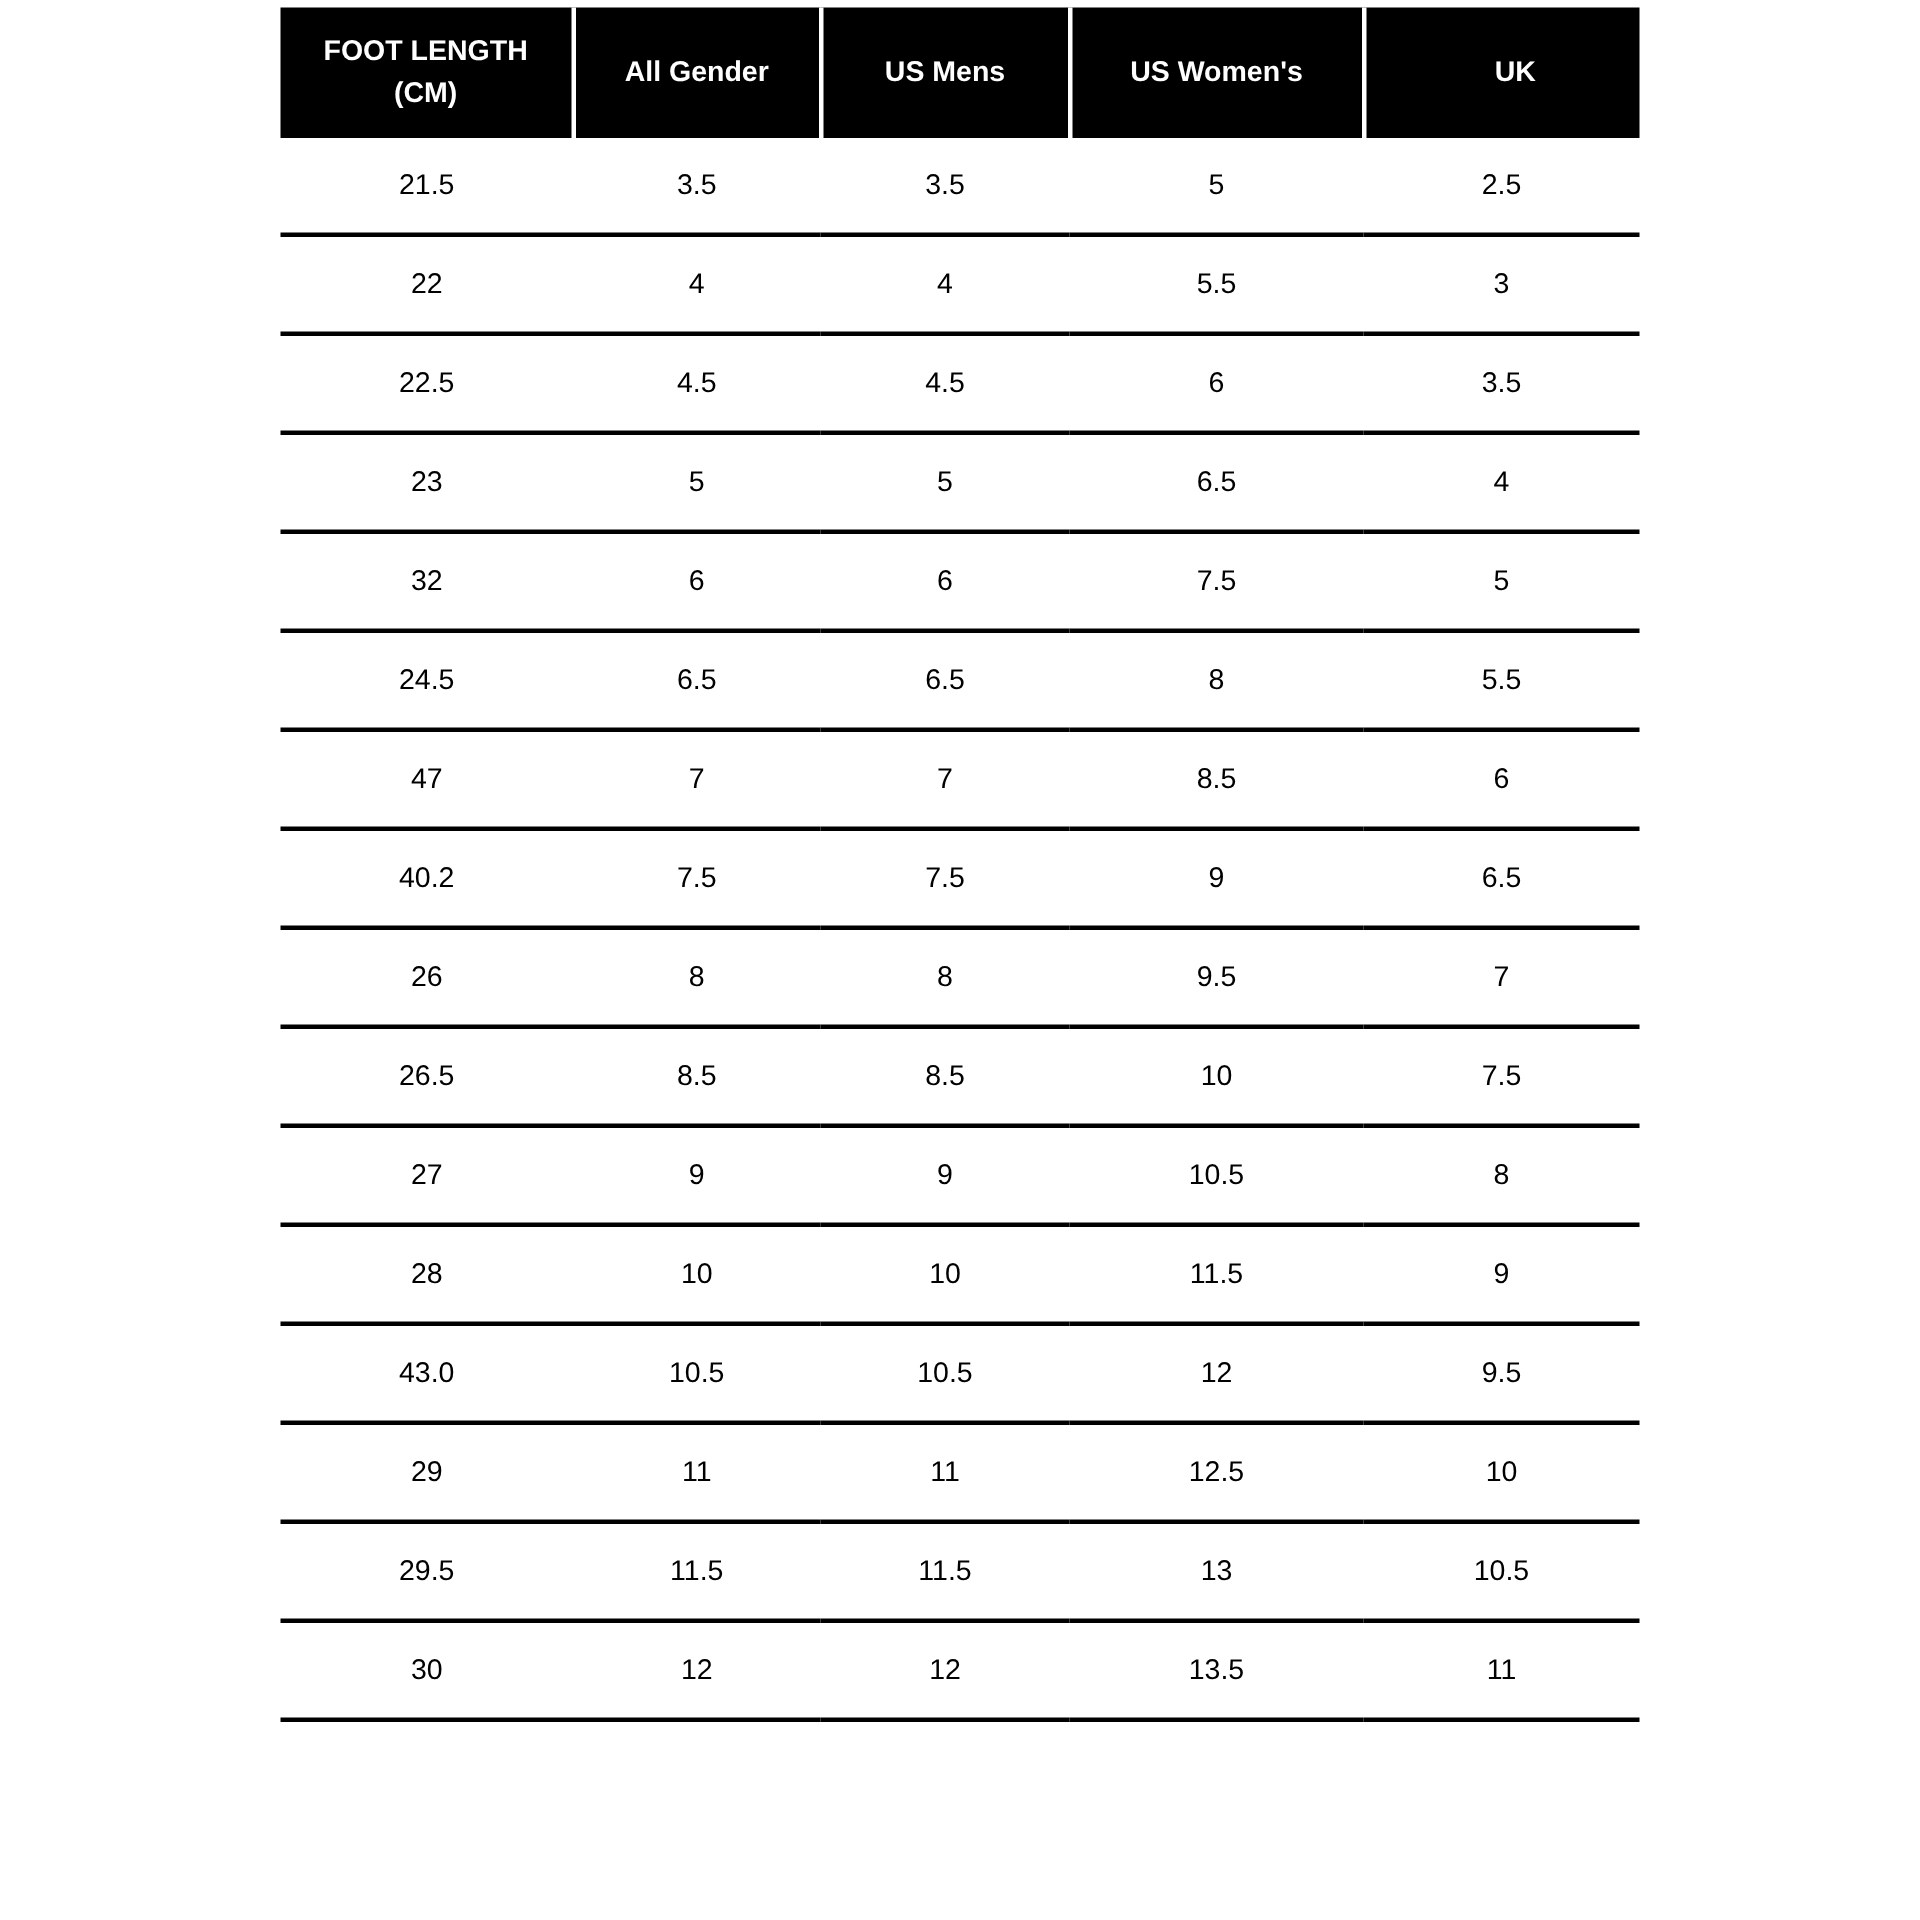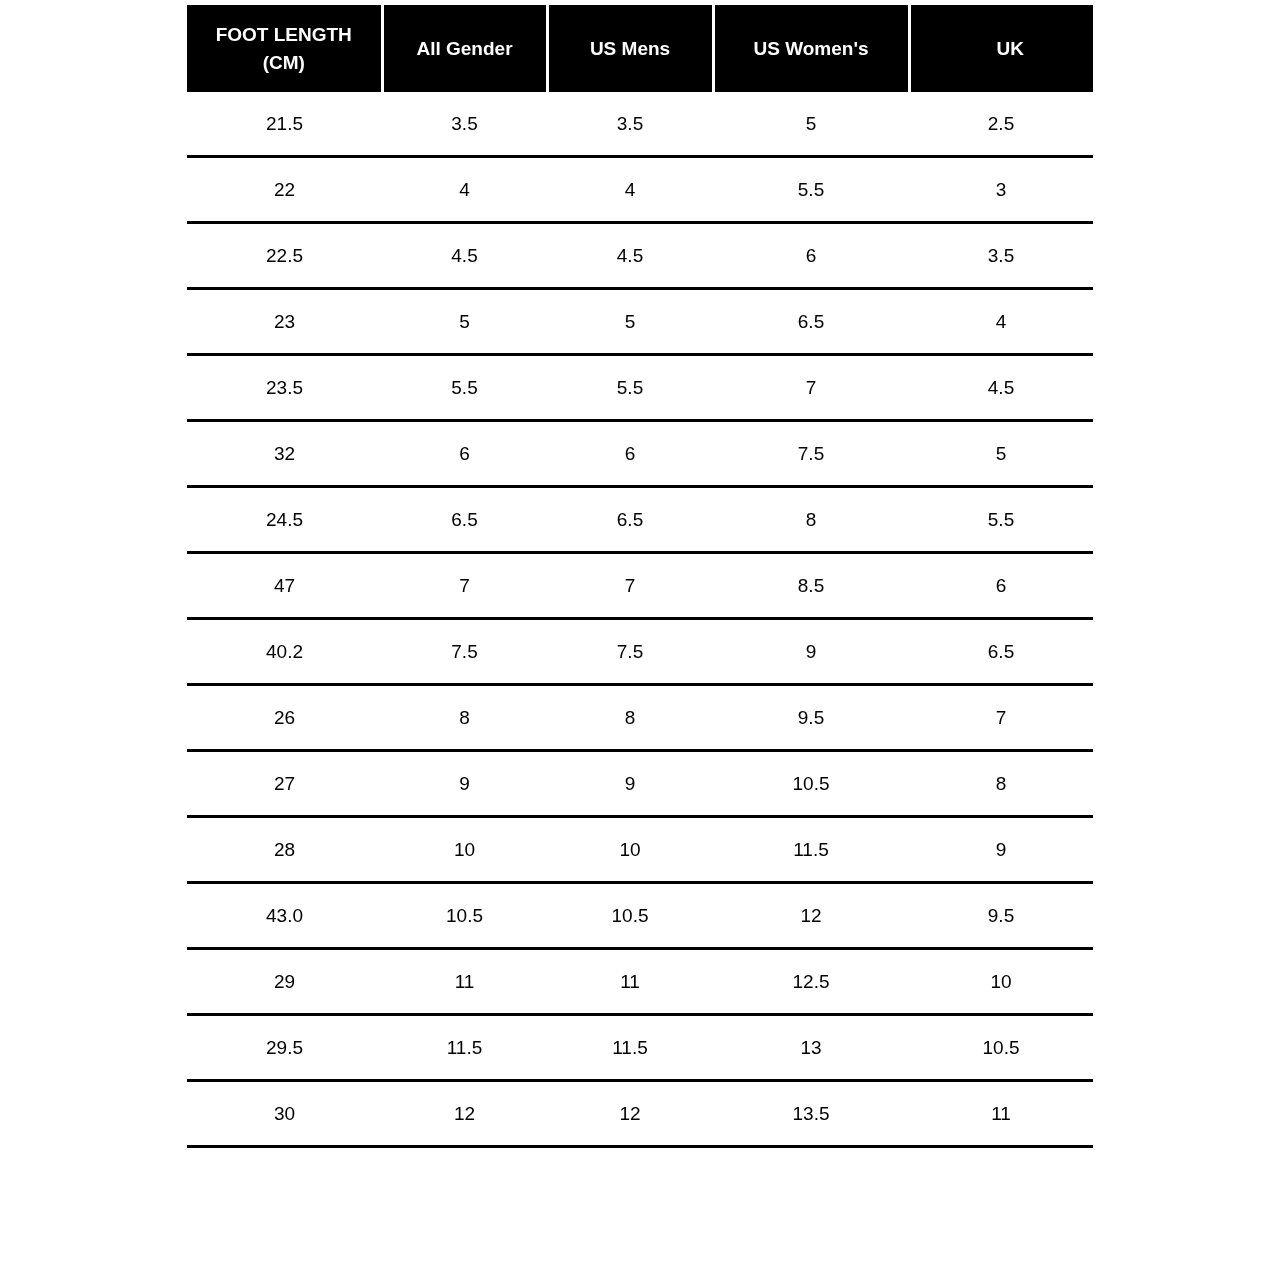--- a/index.html
+++ b/index.html
@@ -95,27 +95,20 @@
           <td>3.5</td>
         </tr>
         <tr>
           <td>23</td>
           <td>5</td>
           <td>5</td>
           <td>6.5</td>
           <td>4</td>
         </tr>
         <tr>
-          <td>23.5</td>
-          <td>5.5</td>
-          <td>5.5</td>
-          <td>7</td>
-          <td>4.5</td>
-        </tr>
-        <tr>
           <td>32</td>
           <td>6</td>
           <td>6</td>
           <td>7.5</td>
           <td>5</td>
         </tr>
         <tr>
           <td>24.5</td>
           <td>6.5</td>
           <td>6.5</td>
@@ -135,20 +128,27 @@
           <td>7.5</td>
           <td>9</td>
           <td>6.5</td>
         </tr>
         <tr>
           <td>26</td>
           <td>8</td>
           <td>8</td>
           <td>9.5</td>
           <td>7</td>
+        </tr>
+        <tr>
+          <td>26.5</td>
+          <td>8.5</td>
+          <td>8.5</td>
+          <td>10</td>
+          <td>7.5</td>
         </tr>
         <tr>
           <td>27</td>
           <td>9</td>
           <td>9</td>
           <td>10.5</td>
           <td>8</td>
         </tr>
         <tr>
           <td>28</td>

